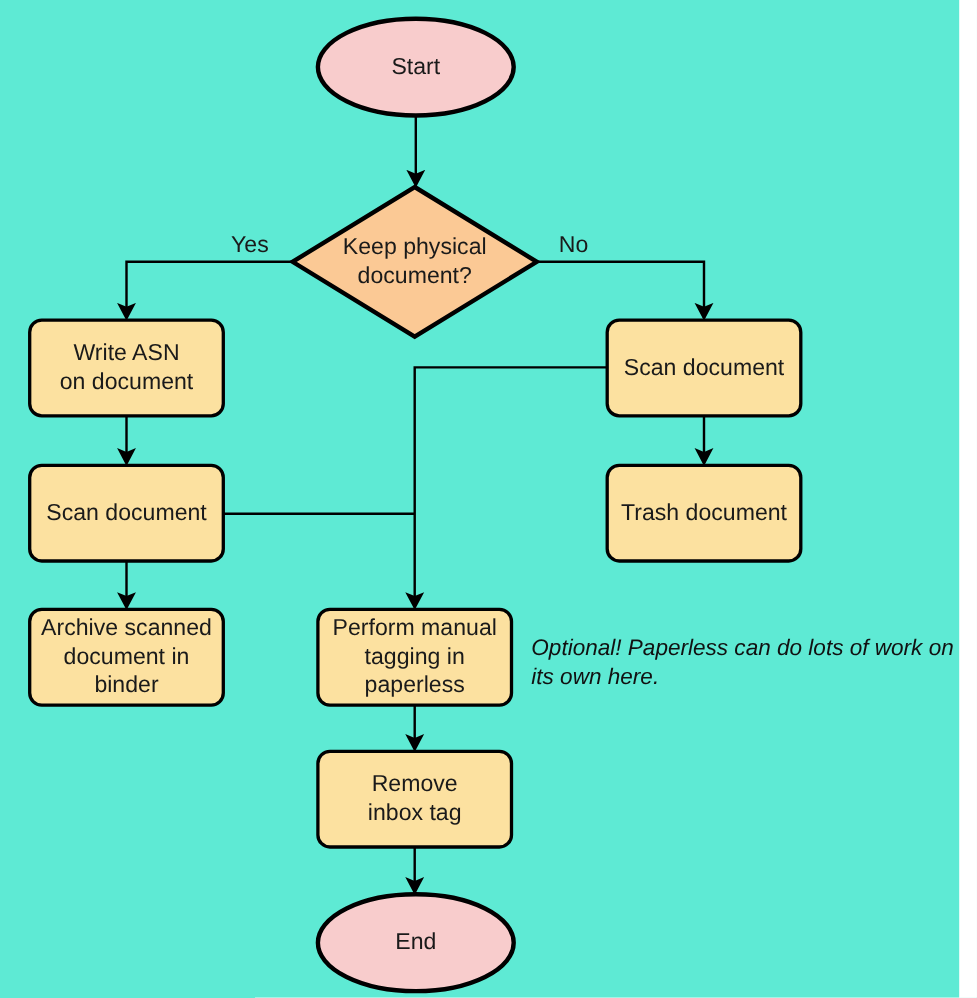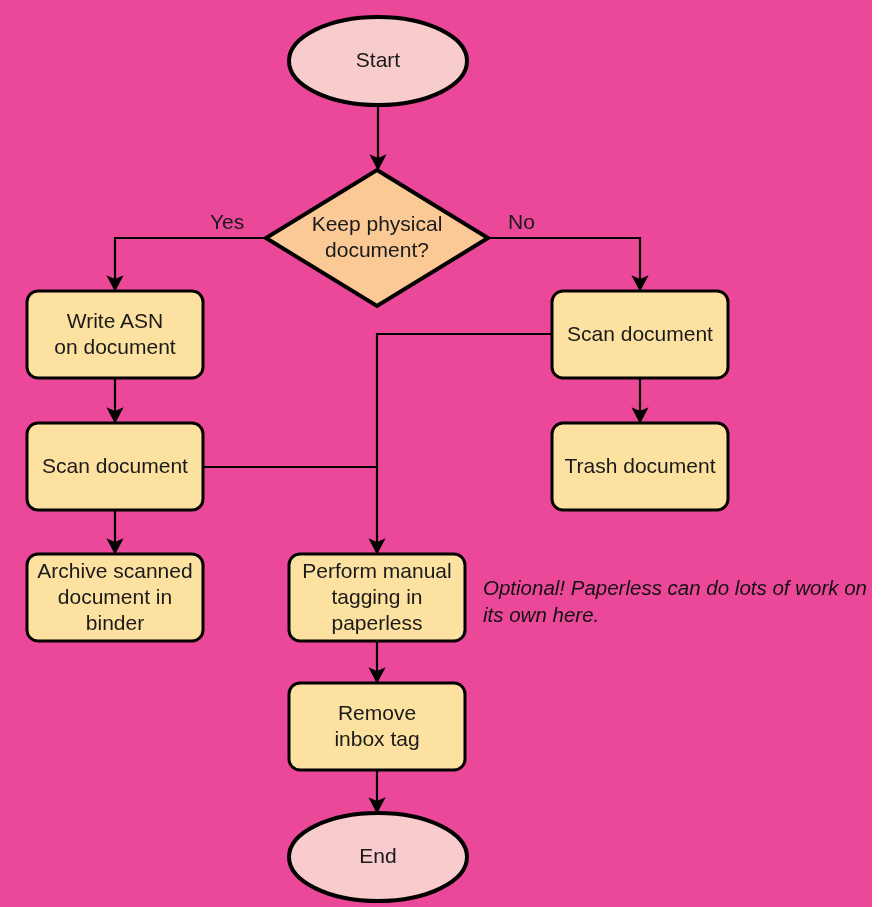--- a/index.html
+++ b/index.html
@@ -11,21 +11,21 @@
   body {
     width: 888px;
     height: 907px;
     overflow: hidden;
     font-family: "Liberation Sans", sans-serif;
   }
   #flowchart-root {
     position: relative;
     width: 872px;
     height: 907px;
-    background: #ec4899;
+    background: #5eead4;
   }
   svg#flow-svg {
     display: block;
     width: 888px;
     height: 907px;
   }
   .node-shape {
     stroke: #000000;
     stroke-width: 3;
   }

